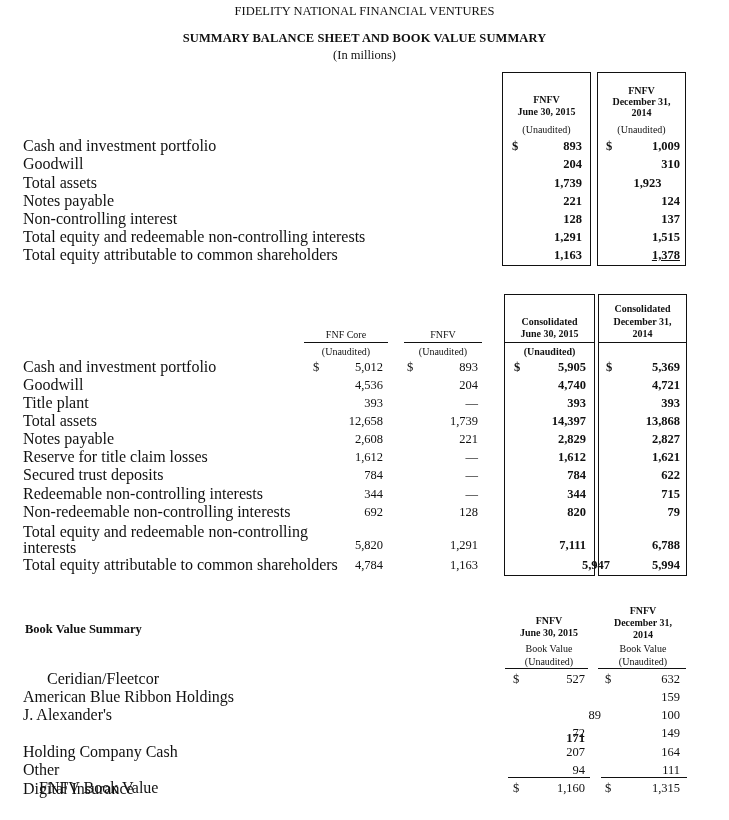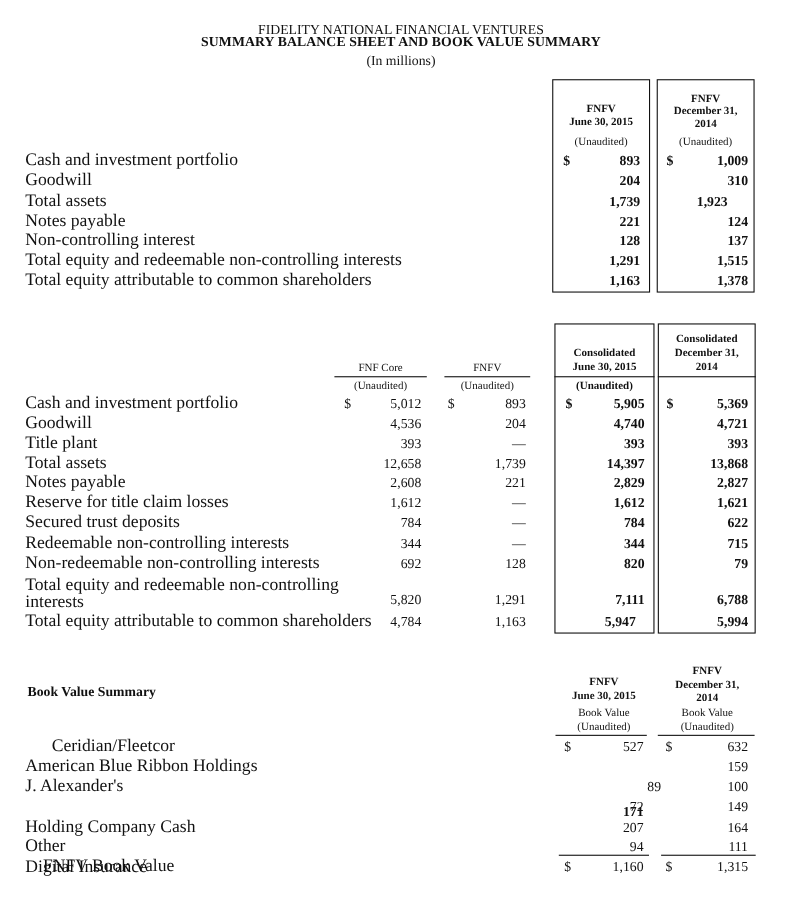--- a/index.html
+++ b/index.html
@@ -3,21 +3,21 @@
 <meta charset="utf-8">
 <style>
   html, body { margin: 0; padding: 0; background: #ffffff; }
   body {
     width: 729px; height: 820px; position: relative; overflow: hidden;
     font-family: "Liberation Serif", "DejaVu Serif", serif;
     color: #111; font-size: 12px;
   }
   .abs { position: absolute; }
   .title { left: 0; width: 729px; text-align: center; font-size: 12.5px; line-height: 16px; }
-  .t1 { top: 19px; }
+  .t1 { top: 3px; }
   .t2 { top: 30px; font-weight: bold; letter-spacing: 0.1px; }
   .t3 { top: 47px; }
 
   .label { left: 23px; font-size: 16px; line-height: 18px; white-space: nowrap; }
   .bold { font-weight: bold; }
   .num { text-align: right; font-size: 12.5px; line-height: 18px; white-space: nowrap; }
   .dollar { font-size: 12.5px; line-height: 18px; }
   .hdr { text-align: center; font-size: 10px; line-height: 13px; }
   .hdr.b { font-weight: bold; }
   .box { border: 1.5px solid #111; box-sizing: border-box; }
@@ -63,21 +63,21 @@
   <div class="abs num bold" style="left:520px; width:62px; top:210px;">128</div>
   <div class="abs num bold" style="left:520px; width:62px; top:228px;">1,291</div>
   <div class="abs num bold" style="left:520px; width:62px; top:246px;">1,163</div>
 
   <div class="abs num bold" style="left:615px; width:65px; top:137px;">1,009</div>
   <div class="abs num bold" style="left:615px; width:65px; top:155px;">310</div>
   <div class="abs num bold" style="left:615px; width:65px; top:174px;text-align:center;">1,923</div>
   <div class="abs num bold" style="left:615px; width:65px; top:192px;">124</div>
   <div class="abs num bold" style="left:615px; width:65px; top:210px;">137</div>
   <div class="abs num bold" style="left:615px; width:65px; top:228px;">1,515</div>
-  <div class="abs num bold" style="left:615px; width:65px; top:246px;">1,378</div>
+  <div class="abs num bold" style="left:615px; width:65px; top:246px;text-decoration:underline;">1,378</div>
 </div>
 
 <div>
 
   <div class="abs box" style="left:504px; top:294px; width:91px; height:282px;"></div>
   <div class="abs box" style="left:598px; top:294px; width:89px; height:282px;"></div>
 
   <div class="abs hline" style="left:304px; width:84px; top:342px;"></div>
   <div class="abs hline" style="left:404px; width:78px; top:342px;"></div>
   <div class="abs hline" style="left:504px; width:91px; top:342px;"></div>
@@ -141,21 +141,21 @@
   <div class="abs num bold" style="left:520px; width:66px; top:358px;">5,905</div>
   <div class="abs num bold" style="left:520px; width:66px; top:376px;">4,740</div>
   <div class="abs num bold" style="left:520px; width:66px; top:394px;">393</div>
   <div class="abs num bold" style="left:520px; width:66px; top:412px;">14,397</div>
   <div class="abs num bold" style="left:520px; width:66px; top:430px;">2,829</div>
   <div class="abs num bold" style="left:520px; width:66px; top:448px;">1,612</div>
   <div class="abs num bold" style="left:520px; width:66px; top:466px;">784</div>
   <div class="abs num bold" style="left:520px; width:66px; top:485px;">344</div>
   <div class="abs num bold" style="left:520px; width:66px; top:503px;">820</div>
   <div class="abs num bold" style="left:520px; width:66px; top:536px;">7,111</div>
-  <div class="abs num bold" style="left:512px; width:66px; top:556px;">5,947</div>
+  <div class="abs num bold" style="left:544px; width:66px; top:556px;">5,947</div>
 
   <div class="abs num bold" style="left:615px; width:65px; top:358px;">5,369</div>
   <div class="abs num bold" style="left:615px; width:65px; top:376px;">4,721</div>
   <div class="abs num bold" style="left:615px; width:65px; top:394px;">393</div>
   <div class="abs num bold" style="left:615px; width:65px; top:412px;">13,868</div>
   <div class="abs num bold" style="left:615px; width:65px; top:430px;">2,827</div>
   <div class="abs num bold" style="left:615px; width:65px; top:448px;">1,621</div>
   <div class="abs num bold" style="left:615px; width:65px; top:466px;">622</div>
   <div class="abs num bold" style="left:615px; width:65px; top:485px;">715</div>
   <div class="abs num bold" style="left:615px; width:65px; top:503px;">79</div>

